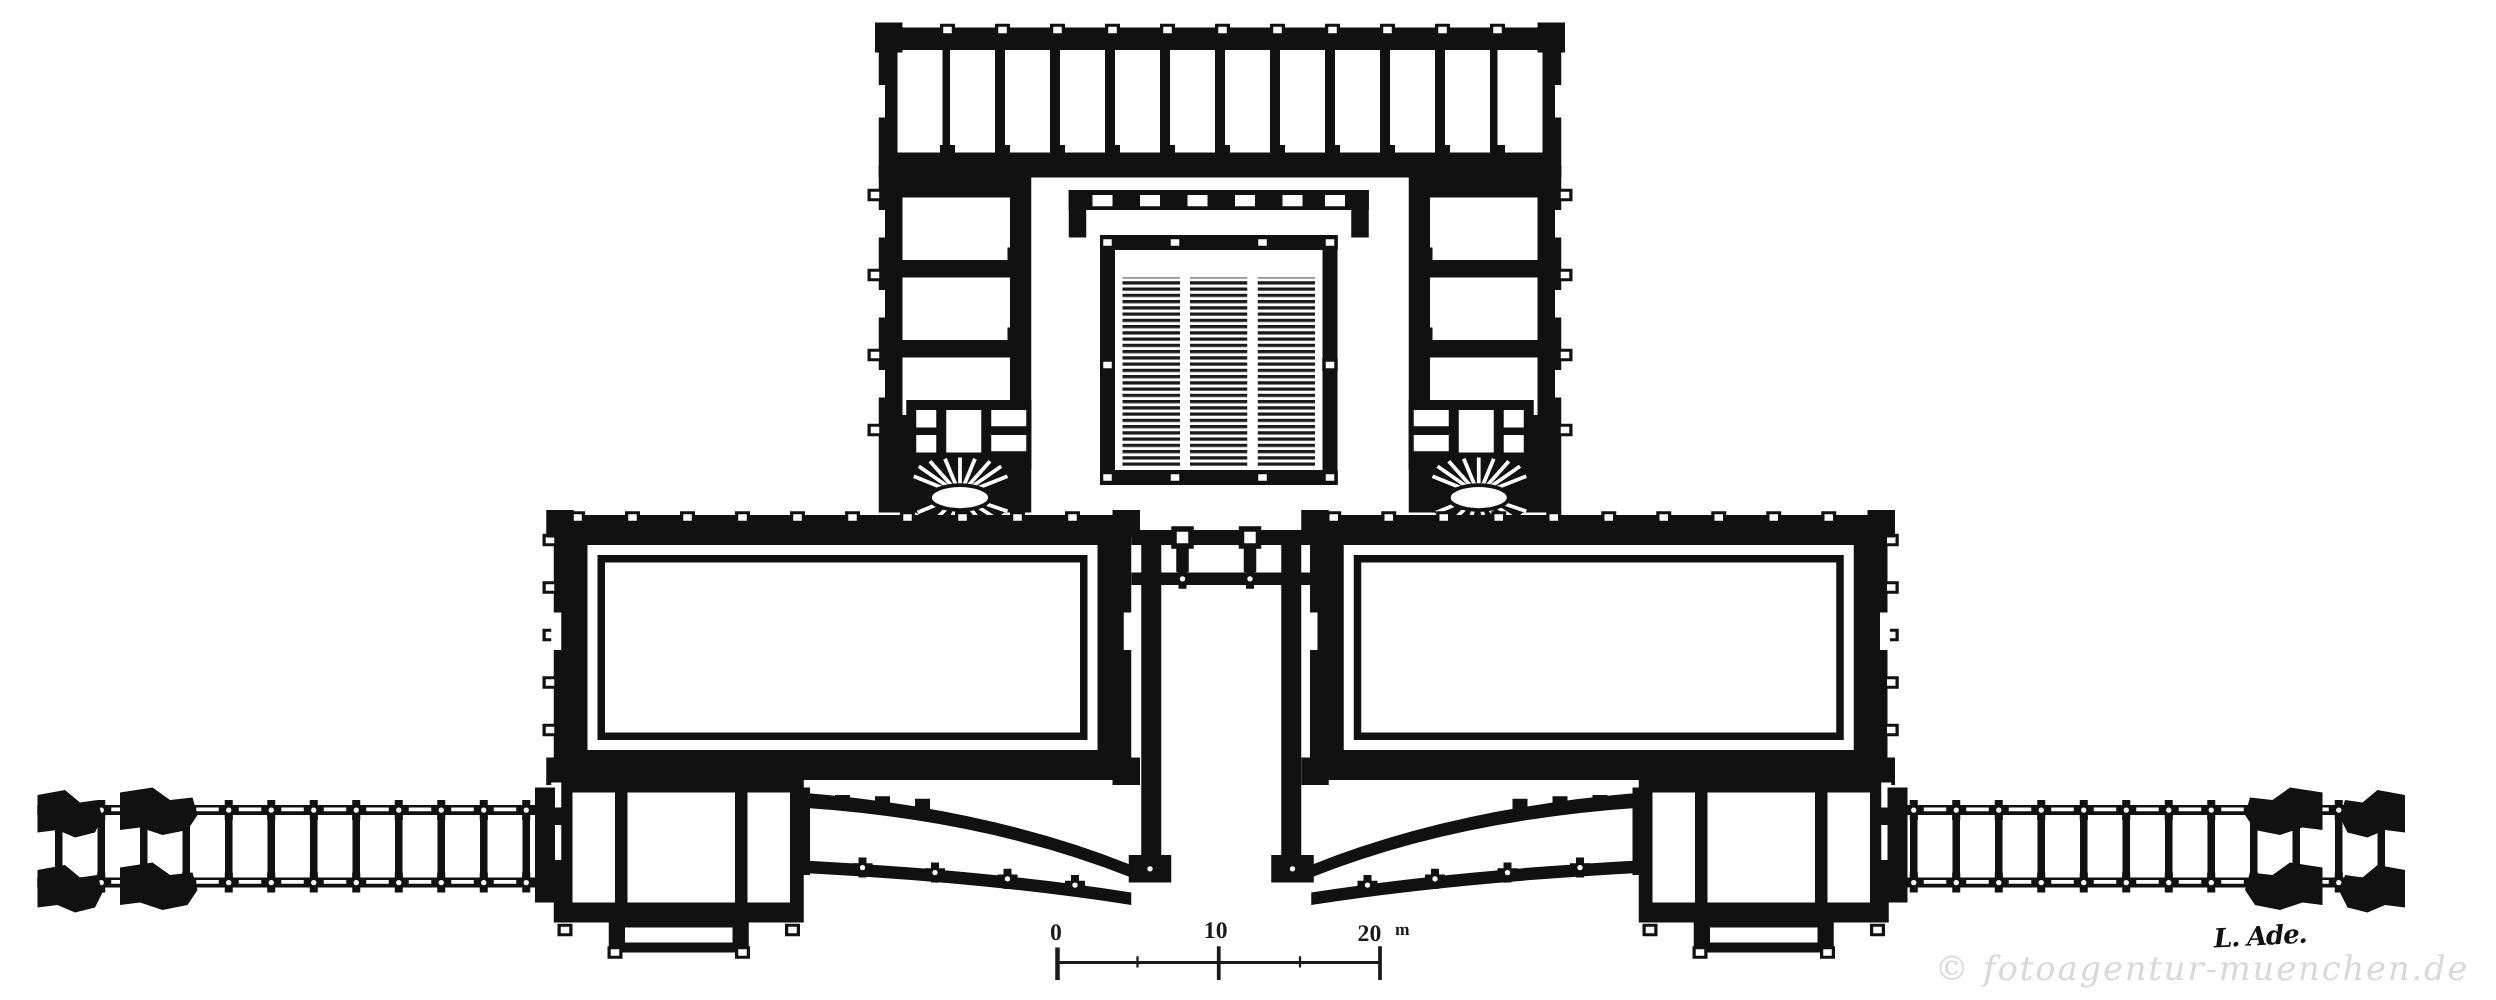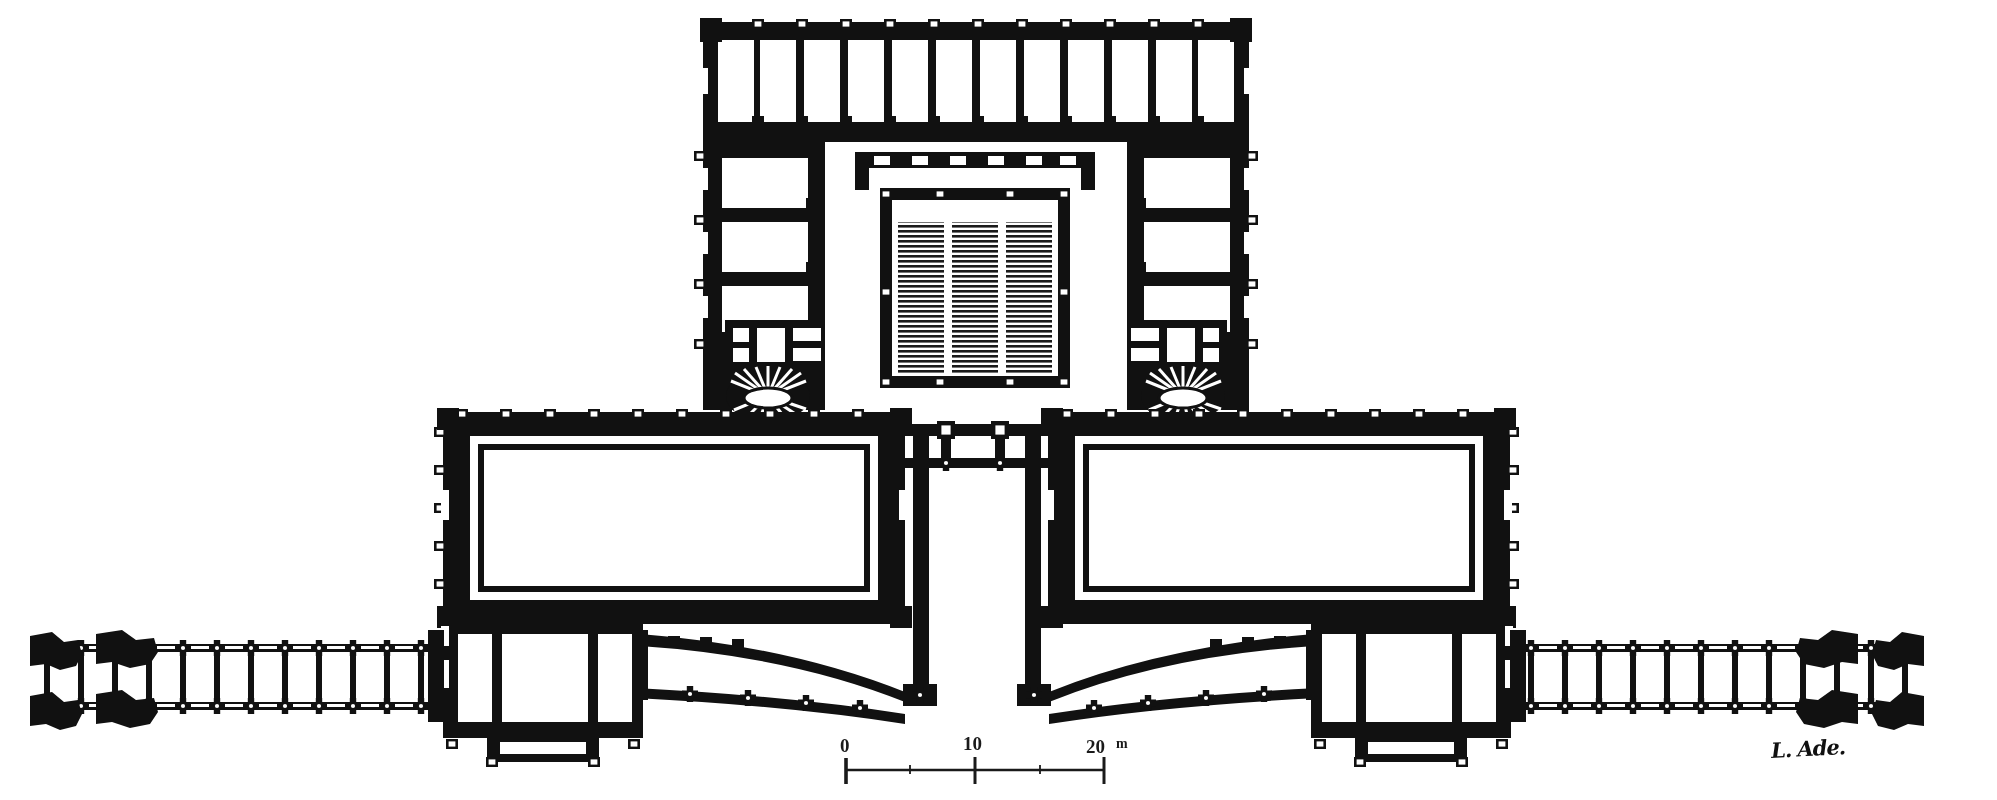--- a/index.html
+++ b/index.html
@@ -588,14 +588,15 @@
     <text class="scale-label" x="840" y="752">0</text>
     <text class="scale-label" x="963" y="750">10</text>
     <text class="scale-label" x="1086" y="753">20</text>
     <text class="scale-unit" x="1116" y="748">m</text>
   </g>
 
 </svg>
 
 <div id="signature">L. Ade.</div>
 
+<div id="watermark">© fotoagentur-muenchen.de</div>
 
 </div>
 
 </body></html>

